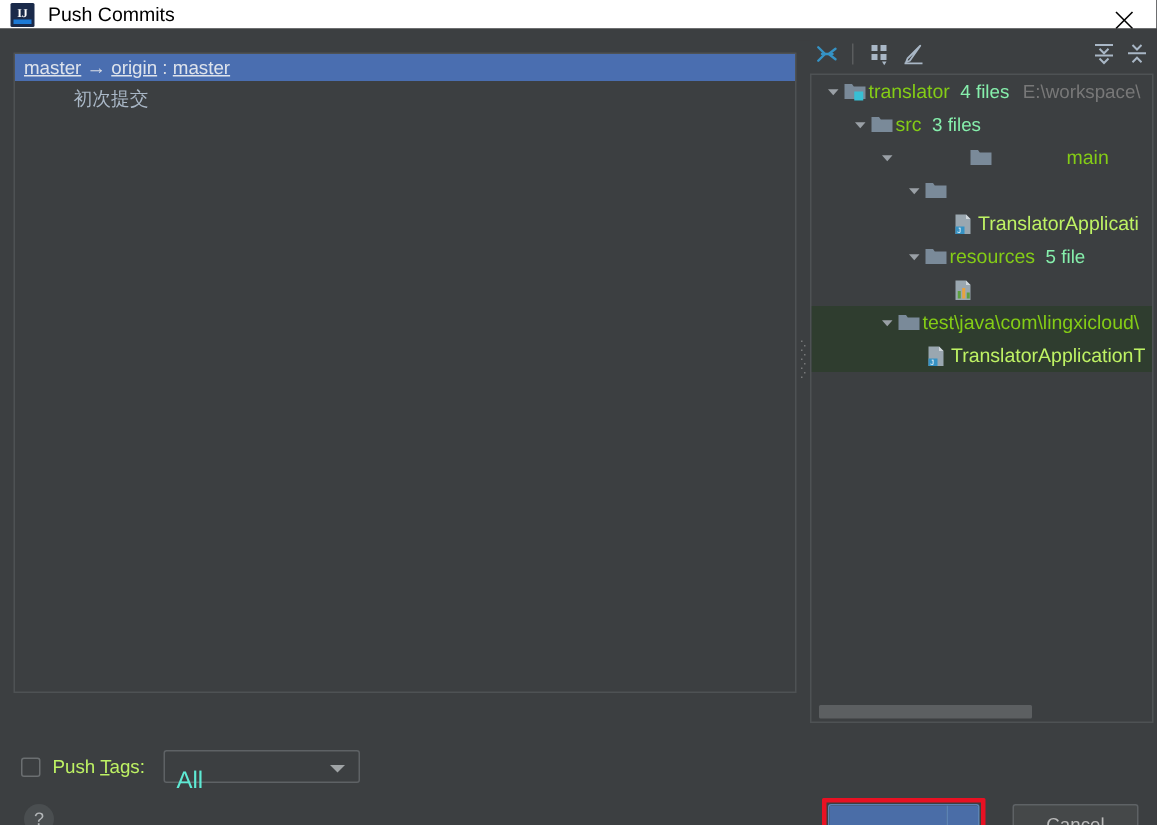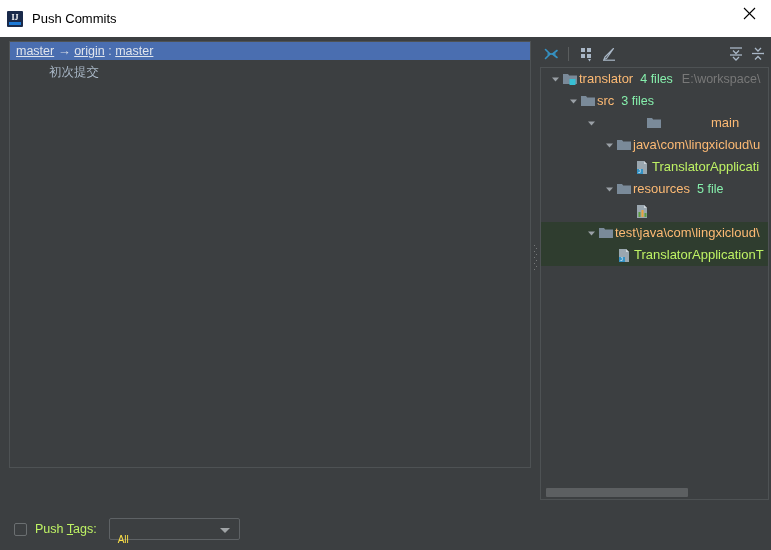--- a/index.html
+++ b/index.html
@@ -12,21 +12,21 @@
     overflow: hidden;
     font-family: "Liberation Sans", sans-serif;
     font-size: 12px;
     background: #3c3f41;
     color: #bbbbbb;
     -webkit-font-smoothing: antialiased;
   }
 
   
   .titlebar {
-    height: 37px;
+    height: 19px;
     background: #ffffff;
     display: flex;
     align-items: center;
     padding: 0 0 0 7px;
     box-sizing: border-box;
     position: relative;
   }
   .app-icon {
     width: 16px;
     height: 16px;
@@ -88,21 +88,21 @@
     left: 0;
     top: 0;
     right: 0;
     height: 440px;
   }
 
   
   .commit-panel {
     position: absolute;
     left: 9px;
-    top: 4px;
+    top: 16px;
     width: 522px;
     height: 427px;
     background: #3c3f41;
     border: 1px solid #4e5254;
     box-sizing: border-box;
     overflow: hidden;
   }
   .commit-row-head {
     background: #4a6eb0;
     height: 18px;
@@ -213,21 +213,21 @@
     justify-content: center;
   }
   .tw svg { display:block; }
   .ticon {
     width: 17px;
     flex: 0 0 17px;
     display: flex;
     align-items: center;
     justify-content: flex-start;
   }
-  .tlabel { color: #fdba74; }
+  .tlabel { color: #84cc16; }
   .tlabel.green { color: #bef264; }
   .tcount {
     color: #86efac;
     margin-left: 7px;
     font-size: 12.5px;
   }
   .tpath {
     color: #787878;
     margin-left: 9px;
     font-size: 12.5px;
@@ -281,22 +281,22 @@
     border: 1px solid #5e6265;
     background: #3c3f41;
     box-sizing: border-box;
     display: flex;
     align-items: center;
     border-radius: 2px;
     position: relative;
   }
   .combo .val {
     margin-left: 8px;
-    color: #fde047;
-    font-size: 10px;
+    color: #5eead4;
+    font-size: 16px;
     margin-top: 20px;
   }
   .combo .arw {
     position: absolute;
     right: 9px;
     top: 9px;
     width: 0; height: 0;
     border-left: 5px solid transparent;
     border-right: 5px solid transparent;
     border-top: 5px solid #a0a4a6;
@@ -518,21 +518,20 @@
           <span class="tw">
             <svg width="9" height="9" viewBox="0 0 9 9">
                 <path d="M1 2.5 L4.5 6.5 L8 2.5 Z" fill="#9aa0a6"></path>
               </svg>
           </span>
           <span class="ticon">
             <svg width="16" height="14" viewBox="0 0 16 14">
               <path d="M1 2 h5 l1.2 1.6 H15 V12 H1 Z" fill="#7a8a99"></path>
             </svg>
           </span>
-          <span class="tlabel">java\com\lingxicloud\u</span>
         </div>
 
         <div class="tnode" style="padding-left:94px;">
           <span class="ticon">
             <svg width="14" height="15" viewBox="0 0 14 15">
               <path d="M2 1 h7 l3 3 v10 H2 Z" fill="#9aa7b0"></path>
               <path d="M9 1 l3 3 h-3 Z" fill="#cfd6db"></path>
               <rect x="2" y="9" width="6" height="5" fill="#3592c4"></rect>
               <text x="3.2" y="13.4" font-size="5" fill="#ffffff" font-family="Liberation Sans, sans-serif">J</text>
             </svg>

